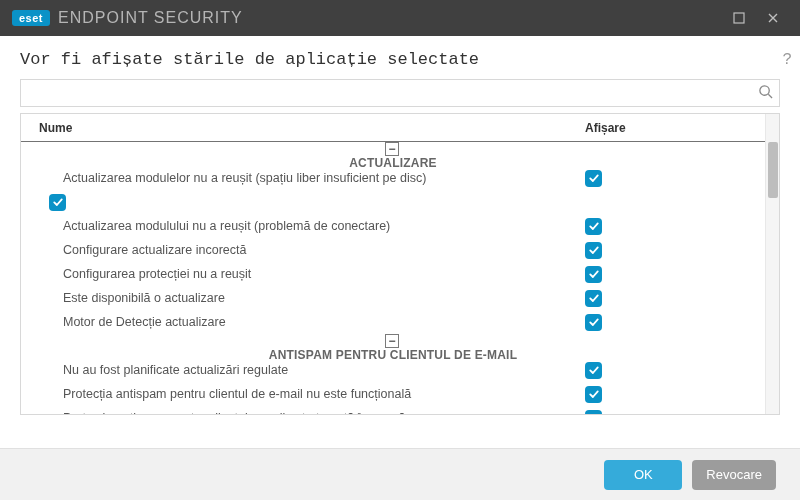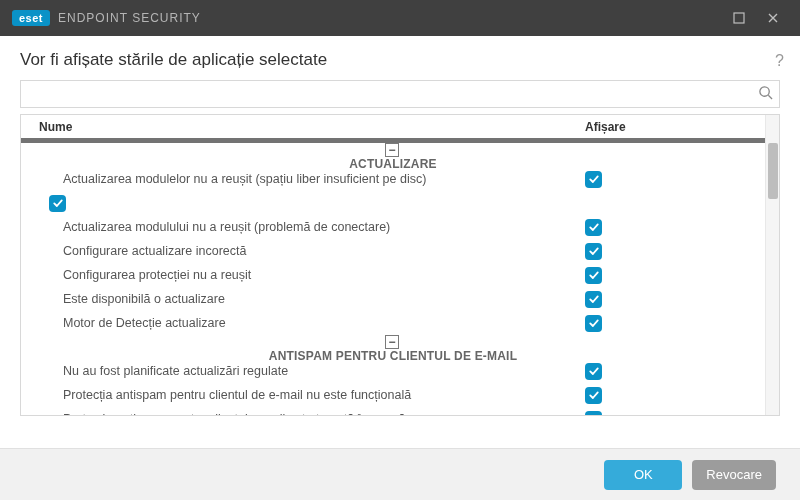--- a/index.html
+++ b/index.html
@@ -16,27 +16,28 @@
   .brand-badge {
     background: #0a92c7;
     color: #fff;
     font-weight: bold;
     font-size: 11px;
     padding: 2px 7px;
     border-radius: 3px;
     margin-right: 8px;
     letter-spacing: 0.5px;
   }
-  .titlebar .title-text { color: #b5b5b5; letter-spacing: 1px; font-size: 12px; }
+  .titlebar .title-text { color: #b5b5b5; letter-spacing: 1px; font-size: 16px; }
   .titlebar .spacer { flex: 1; }
   .win-btn { width: 34px; height: 36px; display:flex; align-items:center; justify-content:center; color:#bfbfbf; cursor:pointer; }
   .header {
-    padding: 14px 16px 10px 20px;
+    padding: 14px 8px 10px 20px;
     display:flex;
     align-items:flex-end;
+    font-family:Liberation Mono, monospace;
   }
   .header h1 { font-size: 17px; font-weight: 400; color:#333; }
   .header .spacer { flex:1; }
   .help-q { color:#999; font-size:16px; cursor:pointer; }
   .content {
     padding: 0 20px;
   }
   .search-row {
     border: 1px solid #d8d8d8;
     height: 28px;
@@ -55,21 +56,21 @@
     display:flex;
     flex-direction:row;
   }
   .table-body {
     flex:1;
     overflow:hidden;
     position:relative;
   }
   .thead {
     height: 28px;
-    border-bottom: 5px solid #737373;
+    border-bottom: 1px solid #737373;
     display:flex;
     align-items:center;
     font-size: 12px;
     font-weight: 600;
     color:#333;
     background:#fff;
   }
   .col-name { flex: 1; padding-left: 18px; }
   .col-show { width: 180px; }
   .scroll-track {

